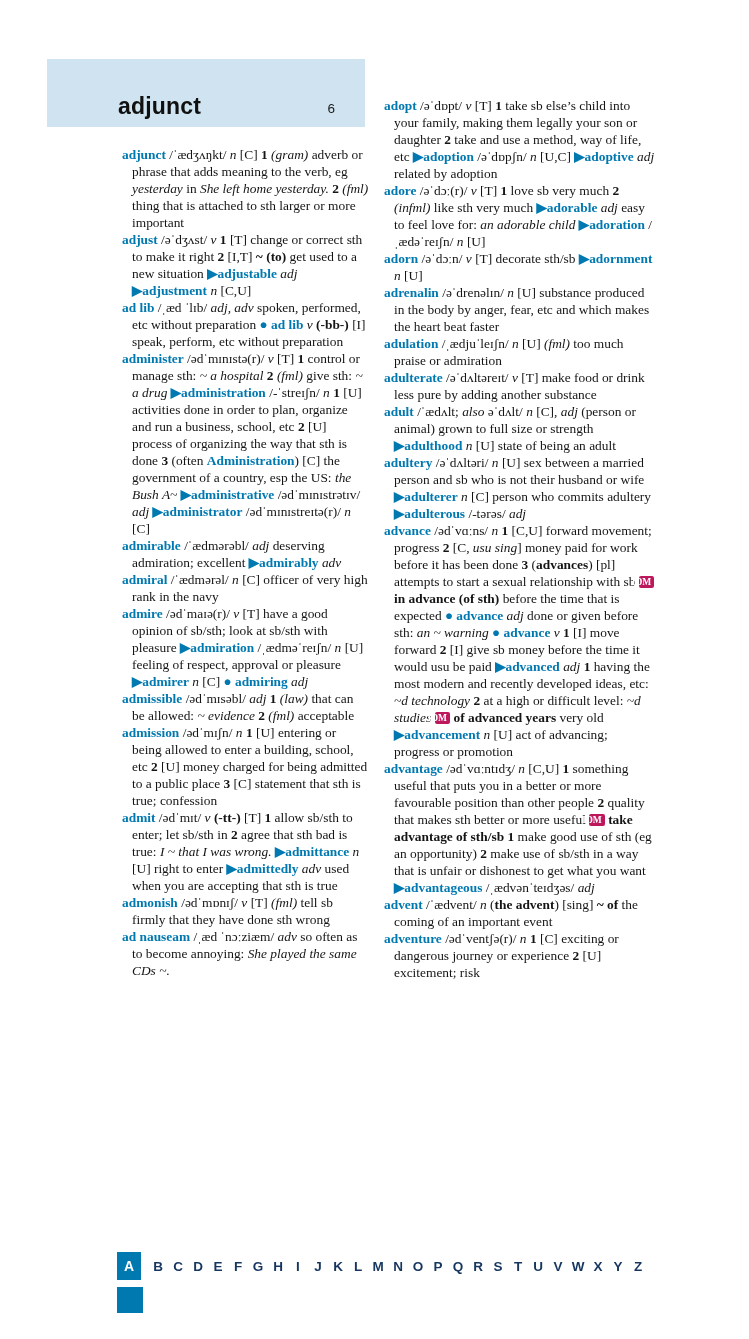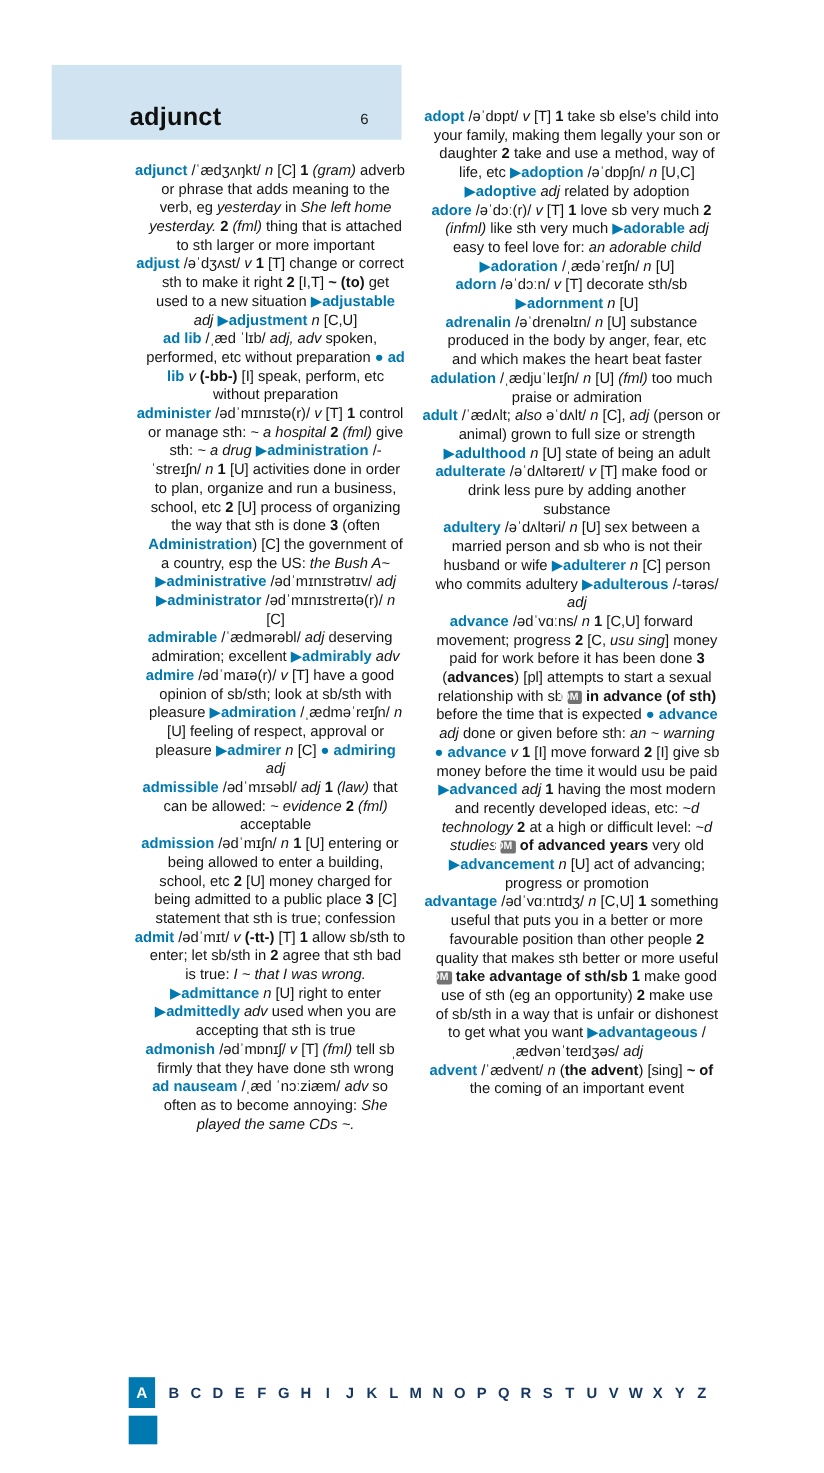--- a/index.html
+++ b/index.html
@@ -3,31 +3,31 @@
 <meta charset="utf-8">
 <style>
   * { margin:0; padding:0; box-sizing:border-box; }
   html,body { width:749px; height:1339px; background:#ffffff; }
   body { font-family:"Liberation Sans","DejaVu Sans",sans-serif; color:#141414; position:relative; overflow:hidden; }
 
   .band { position:absolute; left:47px; top:59px; width:318px; height:68px; background:var(--band-blue,#cfe4f0); }
   .guide-word { position:absolute; left:71px; bottom:7px; font-size:23px; font-weight:bold; color:#101010; letter-spacing:0.2px; }
   .page-number { position:absolute; right:30px; bottom:11px; font-size:13.5px; color:#1a1a1a; }
 
-  .col { position:absolute; font-size:13.4px; line-height:17px; text-align:center; }
+  .col { position:absolute; font-size:13.4px; line-height:17px; text-align:left;font-family:Liberation Serif, serif; }
   .col-left  { left:122px; top:146px; width:247px; max-height:1102px; overflow:hidden; }
   .col-right { left:384px; top:97px;  width:271px; max-height:1152px; overflow:hidden; }
 
   .entry { padding-left:10px; text-indent:-10px; }
   .hw  { color:var(--headword-blue,#0078b0); font-weight:bold; }
   .it  { font-style:italic; }
   .bd  { font-weight:bold; }
   .dv  { color:var(--headword-blue,#0078b0); font-weight:bold; }
   .bu  { color:var(--headword-blue,#0078b0); font-weight:bold; }
-  .idm { background:#737373; color:#fff; font-weight:bold; font-style:normal;
+  .idm { background:#be185d; color:#fff; font-weight:bold; font-style:normal;
          font-size:9.5px; line-height:12px; padding:0 3px; border-radius:2px;
          display:inline-block; vertical-align:1px; }
 
   .alphabet-bar { position:absolute; left:117px; top:1252px; display:flex; align-items:center; }
   .alpha { width:20px; text-align:center; font-weight:bold; font-size:13.5px;
            color:var(--alphabet-navy,#16365f); }
   .alpha.active { width:24px; height:28px; background:var(--tab-blue,#0078b0); color:#fff;
                   display:flex; align-items:center; justify-content:center; margin-right:7px;
                   font-size:14px; }
   .thumb-tab { position:absolute; left:117px; top:1287px; width:26px; height:26px;
@@ -40,39 +40,41 @@
   <span class="guide-word">adjunct</span>
   <span class="page-number">6</span>
 </div>
 
 <div class="col col-left">
     <p class="entry"><span class="hw">adjunct</span><span> /ˈædʒʌŋkt/ </span><span class="it">n</span><span> [C] </span><span class="bd">1</span><span class="it"> (gram)</span><span> adverb or phrase that adds meaning to the verb, eg </span><span class="it">yesterday</span><span> in </span><span class="it">She left home yesterday.</span><span> </span><span class="bd">2</span><span class="it"> (fml)</span><span> thing that is attached to sth larger or more important</span></p>
     <p class="entry"><span class="hw">adjust</span><span> /əˈdʒʌst/ </span><span class="it">v</span><span> </span><span class="bd">1</span><span> [T] change or correct sth to make it right </span><span class="bd">2</span><span> [I,T] </span><span class="bd">~ (to)</span><span> get used to a new situation </span><span class="dv">▶adjustable</span><span class="it"> adj</span><span> </span><span class="dv">▶adjustment</span><span class="it"> n</span><span> [C,U]</span></p>
     <p class="entry"><span class="hw">ad lib</span><span> /ˌæd ˈlɪb/ </span><span class="it">adj, adv</span><span> spoken, performed, etc without preparation </span><span class="bu">● ad lib</span><span> </span><span class="it">v</span><span> </span><span class="bd">(-bb-)</span><span> [I] speak, perform, etc without preparation</span></p>
     <p class="entry"><span class="hw">administer</span><span> /ədˈmɪnɪstə(r)/ </span><span class="it">v</span><span> [T] </span><span class="bd">1</span><span> control or manage sth: </span><span class="it">~ a hospital</span><span> </span><span class="bd">2</span><span class="it"> (fml)</span><span> give sth: </span><span class="it">~ a drug</span><span> </span><span class="dv">▶administration</span><span> /-ˈstreɪʃn/ </span><span class="it">n</span><span> </span><span class="bd">1</span><span> [U] activities done in order to plan, organize and run a business, school, etc </span><span class="bd">2</span><span> [U] process of organizing the way that sth is done </span><span class="bd">3</span><span> (often </span><span class="bu">Administration</span><span>) [C] the government of a country, esp the US: </span><span class="it">the Bush A~</span><span> </span><span class="dv">▶administrative</span><span> /ədˈmɪnɪstrətɪv/ </span><span class="it">adj</span><span> </span><span class="dv">▶administrator</span><span> /ədˈmɪnɪstreɪtə(r)/ </span><span class="it">n</span><span> [C]</span></p>
     <p class="entry"><span class="hw">admirable</span><span> /ˈædmərəbl/ </span><span class="it">adj</span><span> deserving admiration; excellent </span><span class="dv">▶admirably</span><span class="it"> adv</span></p>
+    <p class="entry"><span class="hw">admiral</span><span> /ˈædmərəl/ </span><span class="it">n</span><span> [C] officer of very high rank in the navy</span></p>
     <p class="entry"><span class="hw">admire</span><span> /ədˈmaɪə(r)/ </span><span class="it">v</span><span> [T] have a good opinion of sb/sth; look at sb/sth with pleasure </span><span class="dv">▶admiration</span><span> /ˌædməˈreɪʃn/ </span><span class="it">n</span><span> [U] feeling of respect, approval or pleasure </span><span class="dv">▶admirer</span><span class="it"> n</span><span> [C] </span><span class="bu">● admiring</span><span class="it"> adj</span></p>
     <p class="entry"><span class="hw">admissible</span><span> /ədˈmɪsəbl/ </span><span class="it">adj</span><span> </span><span class="bd">1</span><span class="it"> (law)</span><span> that can be allowed: </span><span class="it">~ evidence</span><span> </span><span class="bd">2</span><span class="it"> (fml)</span><span> acceptable</span></p>
     <p class="entry"><span class="hw">admission</span><span> /ədˈmɪʃn/ </span><span class="it">n</span><span> </span><span class="bd">1</span><span> [U] entering or being allowed to enter a building, school, etc </span><span class="bd">2</span><span> [U] money charged for being admitted to a public place </span><span class="bd">3</span><span> [C] statement that sth is true; confession</span></p>
     <p class="entry"><span class="hw">admit</span><span> /ədˈmɪt/ </span><span class="it">v</span><span> </span><span class="bd">(-tt-)</span><span> [T] </span><span class="bd">1</span><span> allow sb/sth to enter; let sb/sth in </span><span class="bd">2</span><span> agree that sth bad is true: </span><span class="it">I ~ that I was wrong.</span><span> </span><span class="dv">▶admittance</span><span class="it"> n</span><span> [U] right to enter </span><span class="dv">▶admittedly</span><span class="it"> adv</span><span> used when you are accepting that sth is true</span></p>
     <p class="entry"><span class="hw">admonish</span><span> /ədˈmɒnɪʃ/ </span><span class="it">v</span><span> [T] </span><span class="it">(fml)</span><span> tell sb firmly that they have done sth wrong</span></p>
     <p class="entry"><span class="hw">ad nauseam</span><span> /ˌæd ˈnɔːziæm/ </span><span class="it">adv</span><span> so often as to become annoying: </span><span class="it">She played the same CDs ~.</span></p>
   </div>
 <div class="col col-right">
     <p class="entry"><span class="hw">adopt</span><span> /əˈdɒpt/ </span><span class="it">v</span><span> [T] </span><span class="bd">1</span><span> take sb else’s child into your family, making them legally your son or daughter </span><span class="bd">2</span><span> take and use a method, way of life, etc </span><span class="dv">▶adoption</span><span> /əˈdɒpʃn/ </span><span class="it">n</span><span> [U,C] </span><span class="dv">▶adoptive</span><span class="it"> adj</span><span> related by adoption</span></p>
     <p class="entry"><span class="hw">adore</span><span> /əˈdɔː(r)/ </span><span class="it">v</span><span> [T] </span><span class="bd">1</span><span> love sb very much </span><span class="bd">2</span><span class="it"> (infml)</span><span> like sth very much </span><span class="dv">▶adorable</span><span class="it"> adj</span><span> easy to feel love for: </span><span class="it">an adorable child</span><span> </span><span class="dv">▶adoration</span><span> /ˌædəˈreɪʃn/ </span><span class="it">n</span><span> [U]</span></p>
     <p class="entry"><span class="hw">adorn</span><span> /əˈdɔːn/ </span><span class="it">v</span><span> [T] decorate sth/sb </span><span class="dv">▶adornment</span><span class="it"> n</span><span> [U]</span></p>
     <p class="entry"><span class="hw">adrenalin</span><span> /əˈdrenəlɪn/ </span><span class="it">n</span><span> [U] substance produced in the body by anger, fear, etc and which makes the heart beat faster</span></p>
     <p class="entry"><span class="hw">adulation</span><span> /ˌædjuˈleɪʃn/ </span><span class="it">n</span><span> [U] </span><span class="it">(fml)</span><span> too much praise or admiration</span></p>
+    <p class="entry"><span class="hw">adulterate</span><span> /əˈdʌltəreɪt/ </span><span class="it">v</span><span> [T] make food or drink less pure by adding another substance</span></p>
     <p class="entry"><span class="hw">adult</span><span> /ˈædʌlt; </span><span class="it">also</span><span> əˈdʌlt/ </span><span class="it">n</span><span> [C], </span><span class="it">adj</span><span> (person or animal) grown to full size or strength </span><span class="dv">▶adulthood</span><span class="it"> n</span><span> [U] state of being an adult</span></p>
-    <p class="entry"><span class="hw">adulterate</span><span> /əˈdʌltəreɪt/ </span><span class="it">v</span><span> [T] make food or drink less pure by adding another substance</span></p>
     <p class="entry"><span class="hw">adultery</span><span> /əˈdʌltəri/ </span><span class="it">n</span><span> [U] sex between a married person and sb who is not their husband or wife </span><span class="dv">▶adulterer</span><span class="it"> n</span><span> [C] person who commits adultery </span><span class="dv">▶adulterous</span><span> /-tərəs/ </span><span class="it">adj</span></p>
     <p class="entry"><span class="hw">advance</span><span> /ədˈvɑːns/ </span><span class="it">n</span><span> </span><span class="bd">1</span><span> [C,U] forward movement; progress </span><span class="bd">2</span><span> [C, </span><span class="it">usu sing</span><span>] money paid for work before it has been done </span><span class="bd">3</span><span> (</span><span class="bd">advances</span><span>) [pl] attempts to start a sexual relationship with sb </span><span class="idm">IDM</span><span> </span><span class="bd">in advance (of sth)</span><span> before the time that is expected </span><span class="bu">● advance</span><span class="it"> adj</span><span> done or given before sth: </span><span class="it">an ~ warning</span><span> </span><span class="bu">● advance</span><span class="it"> v</span><span> </span><span class="bd">1</span><span> [I] move forward </span><span class="bd">2</span><span> [I] give sb money before the time it would usu be paid </span><span class="dv">▶advanced</span><span class="it"> adj</span><span> </span><span class="bd">1</span><span> having the most modern and recently developed ideas, etc: </span><span class="it">~d technology</span><span> </span><span class="bd">2</span><span> at a high or difficult level: </span><span class="it">~d studies</span><span> </span><span class="idm">IDM</span><span> </span><span class="bd">of advanced years</span><span> very old </span><span class="dv">▶advancement</span><span class="it"> n</span><span> [U] act of advancing; progress or promotion</span></p>
     <p class="entry"><span class="hw">advantage</span><span> /ədˈvɑːntɪdʒ/ </span><span class="it">n</span><span> [C,U] </span><span class="bd">1</span><span> something useful that puts you in a better or more favourable position than other people </span><span class="bd">2</span><span> quality that makes sth better or more useful </span><span class="idm">IDM</span><span> </span><span class="bd">take advantage of sth/sb</span><span> </span><span class="bd">1</span><span> make good use of sth (eg an opportunity) </span><span class="bd">2</span><span> make use of sb/sth in a way that is unfair or dishonest to get what you want </span><span class="dv">▶advantageous</span><span> /ˌædvənˈteɪdʒəs/ </span><span class="it">adj</span></p>
     <p class="entry"><span class="hw">advent</span><span> /ˈædvent/ </span><span class="it">n</span><span> (</span><span class="bd">the advent</span><span>) [sing] </span><span class="bd">~ of</span><span> the coming of an important event</span></p>
+    <p class="entry"><span class="hw">adventure</span><span> /ədˈventʃə(r)/ </span><span class="it">n</span><span> </span><span class="bd">1</span><span> [C] exciting or dangerous journey or experience </span><span class="bd">2</span><span> [U] excitement; risk</span></p>
   </div>
 
 <div class="alphabet-bar">
     <span class="alpha active">A</span>
     <span class="alpha">B</span>
     <span class="alpha">C</span>
     <span class="alpha">D</span>
     <span class="alpha">E</span>
     <span class="alpha">F</span>
     <span class="alpha">G</span>

